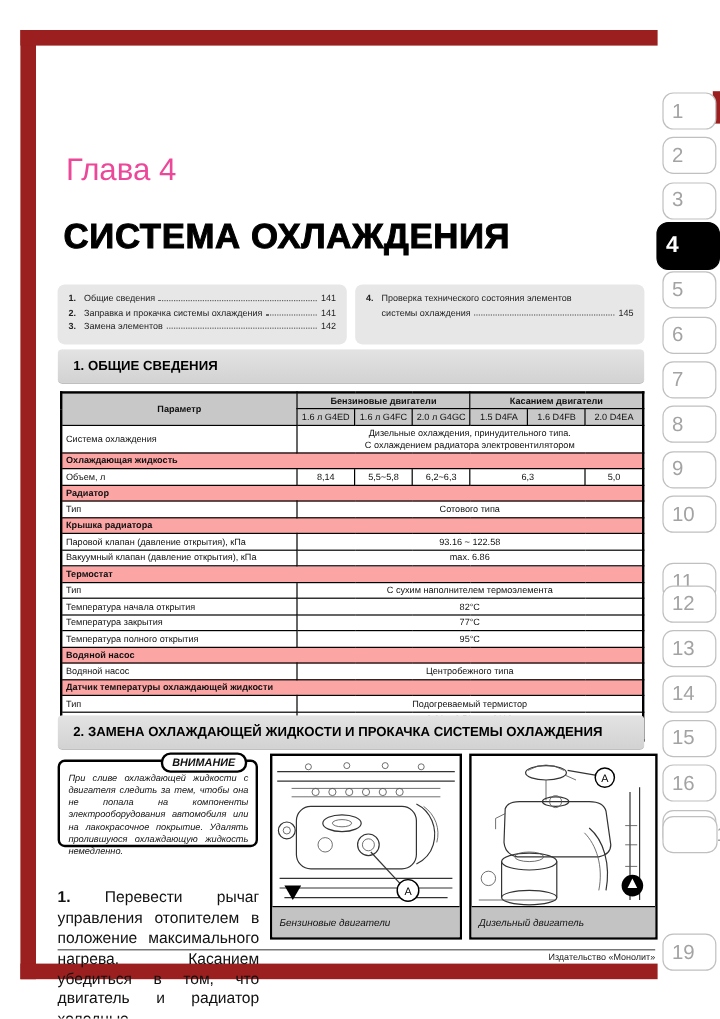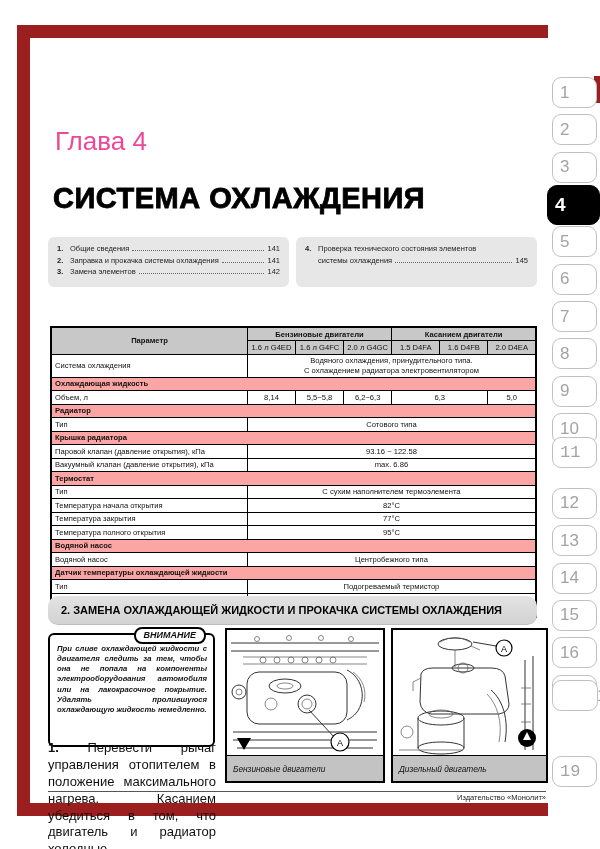--- a/index.html
+++ b/index.html
@@ -27,41 +27,41 @@
   .toc-label{white-space:nowrap;}
   .toc-leader{flex:1;border-bottom:1px dotted #666;margin:0 3px 2px 3px;min-width:6px;}
   .toc-page{flex:none;}
   .toc-indent{width:13px;flex:none;}
 
   
   .section-bar{position:absolute;left:48px;width:489px;height:29px;background:linear-gradient(#e3e3e3,#d2d2d2);
                border-radius:4px;border-bottom:1px solid #bfbfbf;display:flex;align-items:center;
                font-weight:bold;font-size:11px;color:#000;padding-left:13px;box-sizing:border-box;}
   #section-bar-1{top:291px;}
-  #section-bar-2{top:596px;border-radius:10px;}
+  #section-bar-2{top:596px;}
 
   
   #spec-table-wrap{position:absolute;left:50px;top:326px;width:487px;}
   table.spec{width:100%;border-collapse:collapse;table-layout:fixed;font-size:7.6px;line-height:1.25;}
   table.spec td,table.spec th{border:1px solid #000;padding:1.5px 3px;vertical-align:middle;}
   table.spec{border:2px solid #000;}
   th.group,th.engine{background:#c8c8c8;text-align:center;}
   th.group{font-weight:bold;}
   th.engine{font-weight:normal;}
   th.param{background:#c8c8c8;font-weight:bold;text-align:center;}
   td.rowlabel{text-align:left;font-weight:normal;}
   td.value{text-align:center;}
   td.sectionrow{background:#fca5a5;font-weight:bold;text-align:left;border-top:2px solid #000;}
 
   
-  #warning-box{position:absolute;left:48px;top:633px;width:167px;height:114px;border:2px solid #000;
+  #warning-box{position:absolute;left:48px;top:633px;width:167px;height:73px;border:2px solid #000;
                border-radius:6px;box-sizing:border-box;background:#fff;}
   #warning-badge{position:absolute;top:-8px;right:7px;background:#fff;border:2px solid #000;border-radius:8px;
                  padding:0 8px;font-size:9px;font-weight:bold;font-style:italic;line-height:13px;}
-  #warning-text{padding:9px 6px 4px 7px;font-size:7.7px;font-weight:bold;font-style:italic;
+  #warning-text{padding:9px 6px 4px 7px;font-size:7.7px;font-weight:normal;font-style:italic;
                 text-align:justify;line-height:1.32;}
 
   
   #steps{position:absolute;left:48px;top:740px;width:168px;font-size:13px;line-height:1.3;text-align:justify;}
   #steps p{margin:0;}
   .step-num{font-weight:bold;}
 
   
   .figure-box{position:absolute;top:628px;height:155px;border:2px solid #000;box-sizing:border-box;
               background:#fff;display:flex;flex-direction:column;}
@@ -127,20 +127,21 @@
         </div>
         <div class="toc-row">
           <span class="toc-indent"></span>
           <span class="toc-label">системы охлаждения</span>
           <span class="toc-leader"></span>
           <span class="toc-page">145</span>
         </div>
       </div>
   </div>
 
+  <div id="section-bar-1" class="section-bar">1.  ОБЩИЕ СВЕДЕНИЯ</div>
 
   <div id="spec-table-wrap">
     <table class="spec">
       <colgroup>
         <col style="width:40.5%">
         <col style="width:9.9167%">
           <col style="width:9.9167%">
           <col style="width:9.9167%">
         <col style="width:9.9167%">
           <col style="width:9.9167%">
@@ -158,21 +159,21 @@
             <th class="engine">2.0 л G4GC</th>
             <th class="engine">1.5 D4FA</th>
             <th class="engine">1.6 D4FB</th>
             <th class="engine">2.0 D4EA</th>
           </tr>
       </thead>
       <tbody id="spec-tbody">
           <tr>
             <td class="rowlabel">Система охлаждения</td>
             <td class="value" colspan="6">
-              <div>Водяного охлаждения, принудительного типа.</div>
+              <div>Дизельные охлаждения, принудительного типа.</div>
               <div>С охлаждением радиатора электровентилятором</div>
             </td>
           </tr>
           <tr>
             <td class="sectionrow" colspan="7">Охлаждающая жидкость</td>
           </tr>
           <tr>
             <td class="rowlabel">Объем, л</td>
             <td class="value" colspan="1">8,14</td>
             <td class="value" colspan="1">5,5~5,8</td>
@@ -341,27 +342,27 @@
       <div class="tab" style="top: 77px;">1</div>
       <div class="tab" style="top: 114.35px;">2</div>
       <div class="tab" style="top: 151.7px;">3</div>
       <div class="tab active" style="top: 185.05px;">4</div>
       <div class="tab" style="top: 226.4px;">5</div>
       <div class="tab" style="top: 263.75px;">6</div>
       <div class="tab" style="top: 301.1px;">7</div>
       <div class="tab" style="top: 338.45px;">8</div>
       <div class="tab" style="top: 375.8px;">9</div>
       <div class="tab" style="top: 413.15px;">10</div>
-      <div class="tab" style="top: 437px; font-family: Liberation Mono, monospace;">11</div>
+      <div class="tab" style="top: 469px;">11</div>
       <div class="tab" style="top: 487.85px;">12</div>
       <div class="tab" style="top: 525.2px;">13</div>
       <div class="tab" style="top: 562.55px;">14</div>
       <div class="tab" style="top: 599.9px;">15</div>
       <div class="tab" style="top: 637.25px;">16</div>
       <div class="tab" style="top: 674.6px;">17</div>
       <div class="tab" style="top: 680px; padding-left: 44px;">18</div>
-      <div class="tab" style="top: 756px; font-family: Liberation Mono, monospace;">19</div>
+      <div class="tab" style="top: 778px;">19</div>
     </div>
 
   <div id="footer-line"></div>
   <div id="footer-text">Издательство «Монолит»</div>
 
 </div>
 
 </body></html>

